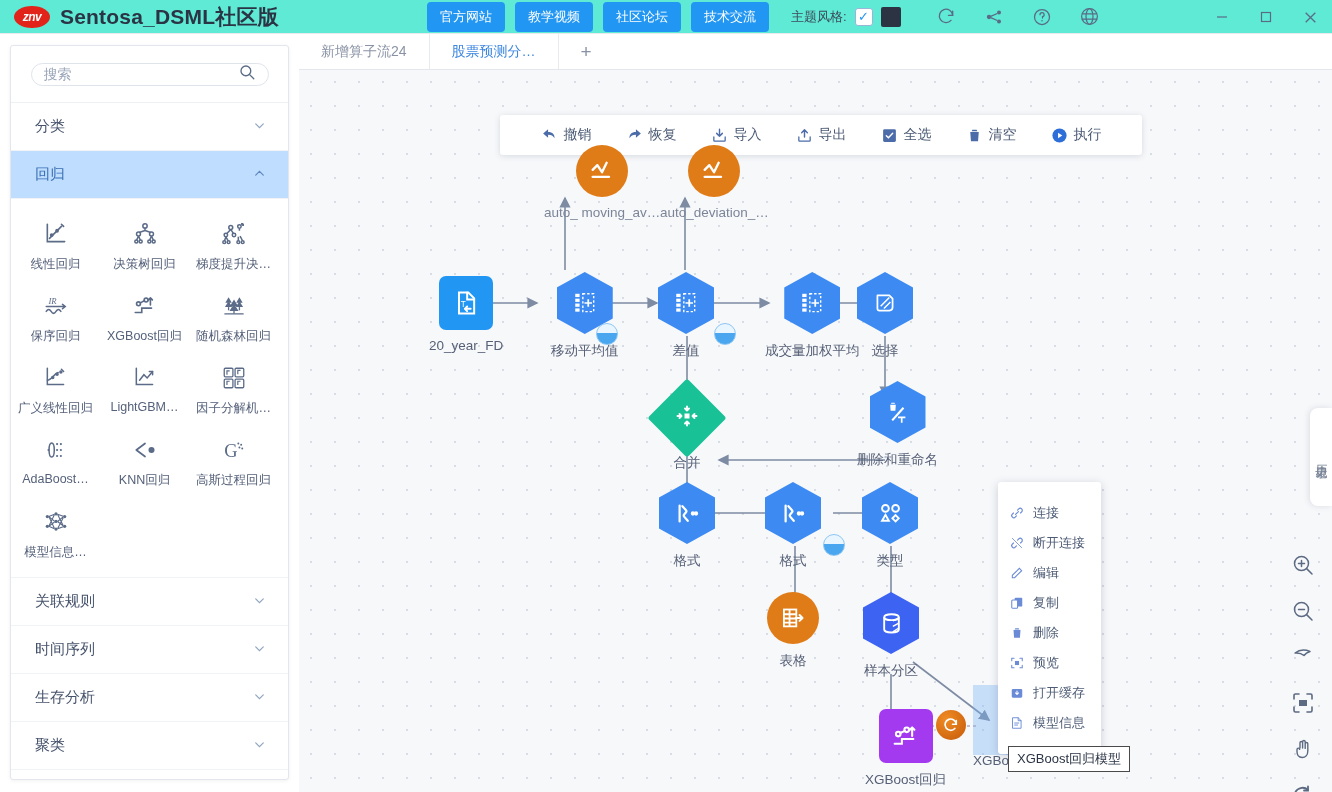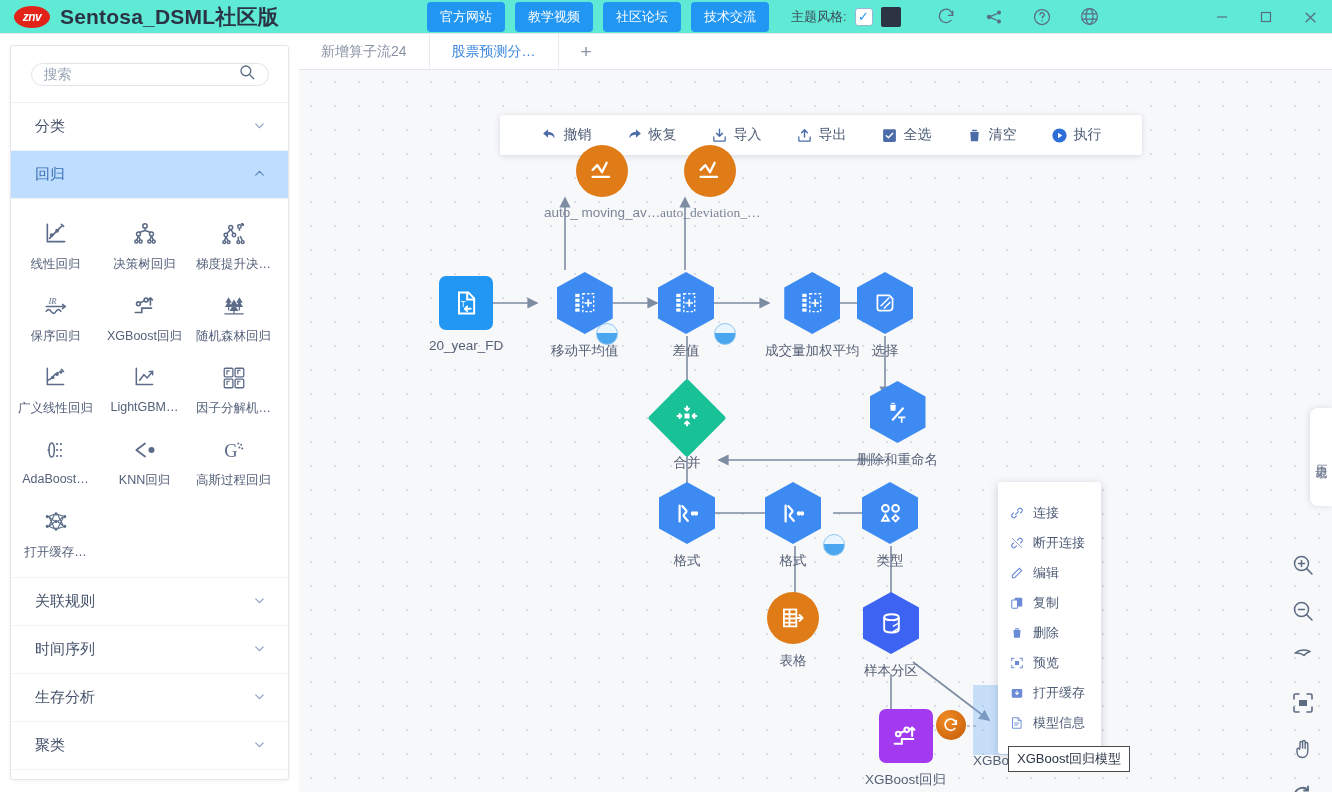--- a/index.html
+++ b/index.html
@@ -450,21 +450,21 @@
               <circle cx="12" cy="11.5" r="1.5"></circle>
               <circle cx="12" cy="18.5" r="1.5"></circle>
             <circle cx="20" cy="7" r="1.5"></circle>
               <circle cx="20" cy="16" r="1.5"></circle>
             <g stroke="currentColor" stroke-width="1" fill="none">
               <path d="M5.4 7L10.6 4.8M5.4 7l5.2 4.2M5.4 7l5.2 11M5.4 16l5.2-11M5.4 16l5.2-4M5.4 16l5.2 2.3"></path>
               <path d="M13.4 4.8L18.7 6.7M13.4 4.8l5.3 10.6M13.4 11.5l5.2-4.2M13.4 11.5l5.2 4M13.4 18.3l5.3-1.9M13.4 18.3L18.7 8"></path>
             </g>
           </svg>
         </span>
-        <span class="op-label">打开缓存…</span>
+        <span class="op-label">模型信息…</span>
       </div>
     </div>
   </div>
 
   <div class="grp-head">
     <span>关联规则</span>
     <span class="chev">
       <svg width="13" height="13" viewBox="0 0 24 24" fill="none" stroke="currentColor" stroke-width="2.2" stroke-linecap="round">
           <path d="M5 9l7 7 7-7"></path>
         </svg>
@@ -676,21 +676,21 @@
     <div class="node" style="left:239px; top:75px;margin-left:6px;">
       <div class="circ">
         <svg width="28" height="28" viewBox="0 0 24 24" fill="none" stroke="#fff" stroke-width="2" stroke-linecap="round" stroke-linejoin="round">
           <path d="M4 11l4-4 4 6 4-8"></path>
             <path d="M4 17h14"></path>
         </svg>
       </div>
       <div class="nlabel light">auto_ moving_av…</div>
     </div>
 
-    <div class="node" style="left:361px; top:75px;font-family:Liberation Serif, serif;">
+    <div class="node" style="left:361px; top:75px;">
       <div class="circ">
         <svg width="28" height="28" viewBox="0 0 24 24" fill="none" stroke="#fff" stroke-width="2" stroke-linecap="round" stroke-linejoin="round">
           <path d="M4 11l4-4 4 6 4-8"></path>
             <path d="M4 17h14"></path>
         </svg>
       </div>
       <div class="nlabel light">auto_deviation_…</div>
     </div>
 
     <div class="node" style="left:558px; top:311px;">

